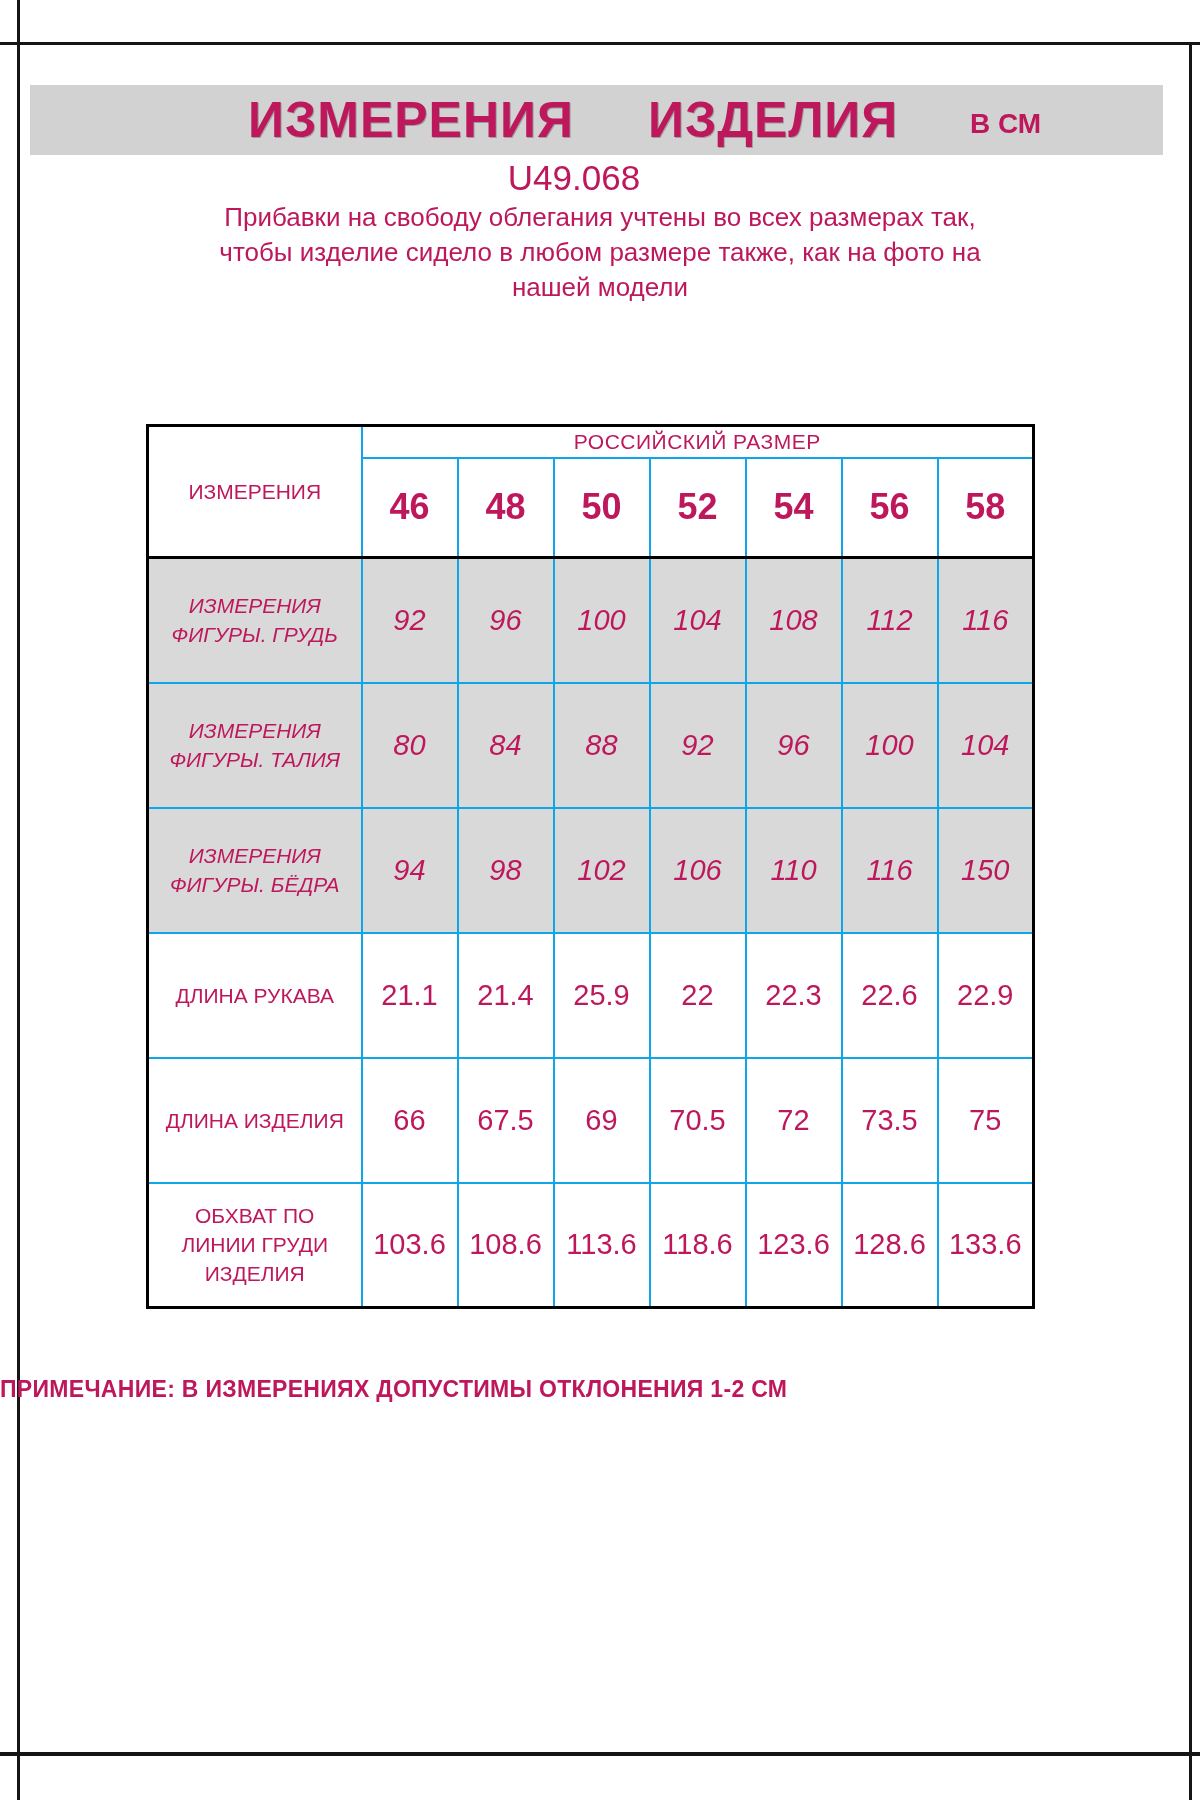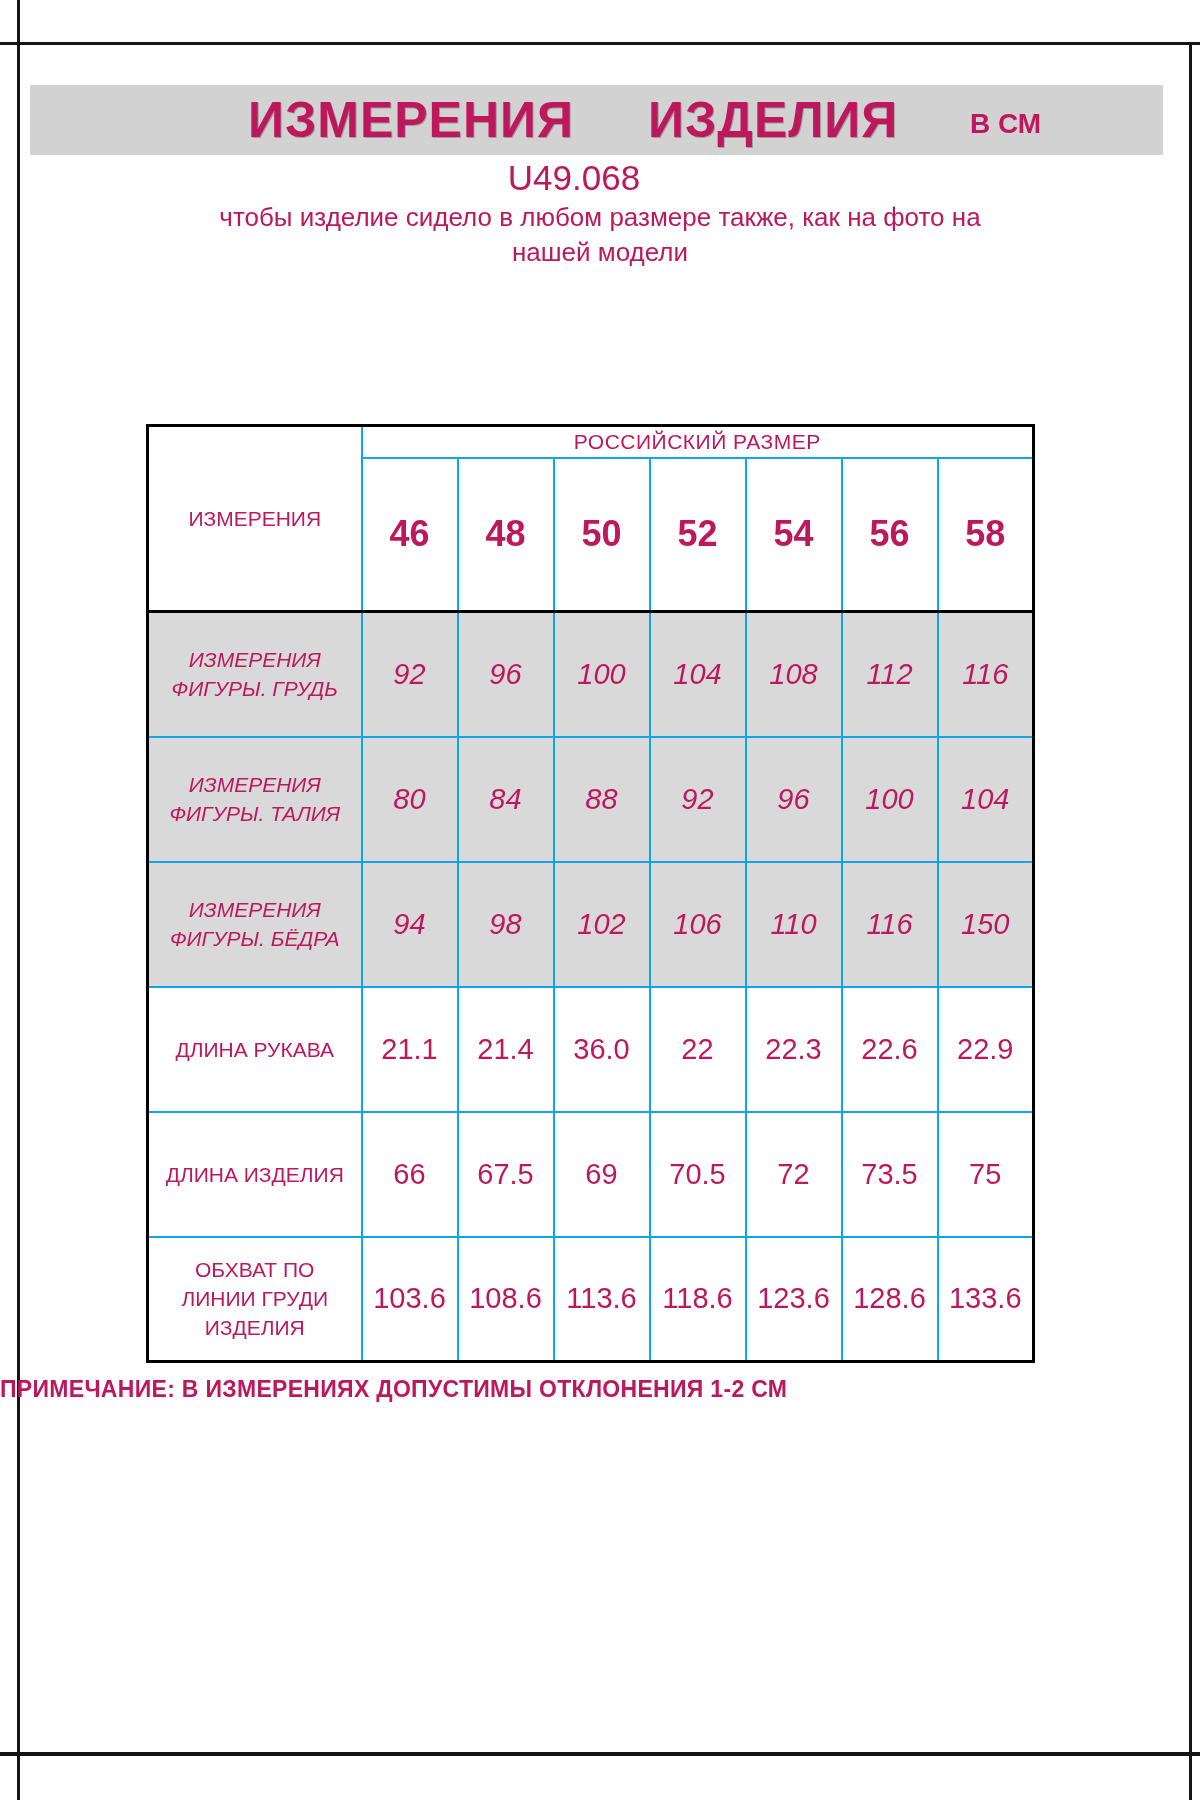--- a/index.html
+++ b/index.html
@@ -37,21 +37,21 @@
     border-collapse:collapse; table-layout:fixed;
     border:3px solid #000;
   }
   table.size-table td {
     border:2px solid #0ea5e9; text-align:center; vertical-align:middle;
     padding:0; overflow:hidden;
   }
   col.c-label { width:214px; }
   col.c-size  { width:96px; }
   tr.h1 { height:32px; }
-  tr.h2 { height:154px; }
+  tr.h2 { height:100px; }
   tr.datarow { height:125px; }
   td.corner { font-size:21px; background:#ffffff; }
   td.group  { font-size:21px; letter-spacing:0.5px; background:#ffffff; }
   td.size   { font-size:36px; font-weight:700; background:#ffffff; }
   td.rlabel { font-size:21px; line-height:29px; }
   td.val    { font-size:29px; }
   tr.shaded td { background:#d9d9d9; font-style:italic; }
   tr.thick-top td { border-top:3px solid #000; }
 
   .note {
@@ -71,20 +71,21 @@
 
   <div class="banner">
     <span class="w1">ИЗМЕРЕНИЯ</span>
     <span class="w2">ИЗДЕЛИЯ</span>
     <span class="w3">В СМ</span>
   </div>
 
   <div class="code">U49.068</div>
 
   <div class="intro">
+    <div>Прибавки на свободу облегания учтены во всех размерах так,</div>
     <div>чтобы изделие сидело в любом размере также, как на фото на</div>
     <div>нашей модели</div>
   </div>
 
   <table class="size-table">
     <colgroup>
       <col class="c-label">
       <col class="c-size">
         <col class="c-size">
         <col class="c-size">
@@ -149,21 +150,21 @@
         <td class="val">116</td>
         <td class="val">150</td>
       </tr>
 
       <tr class="datarow">
         <td class="rlabel">
           <div>ДЛИНА РУКАВА</div>
         </td>
         <td class="val">21.1</td>
         <td class="val">21.4</td>
-        <td class="val">36.0</td>
+        <td class="val">25.9</td>
         <td class="val">22</td>
         <td class="val">22.3</td>
         <td class="val">22.6</td>
         <td class="val">22.9</td>
       </tr>
 
       <tr class="datarow">
         <td class="rlabel">
           <div>ДЛИНА ИЗДЕЛИЯ</div>
         </td>

